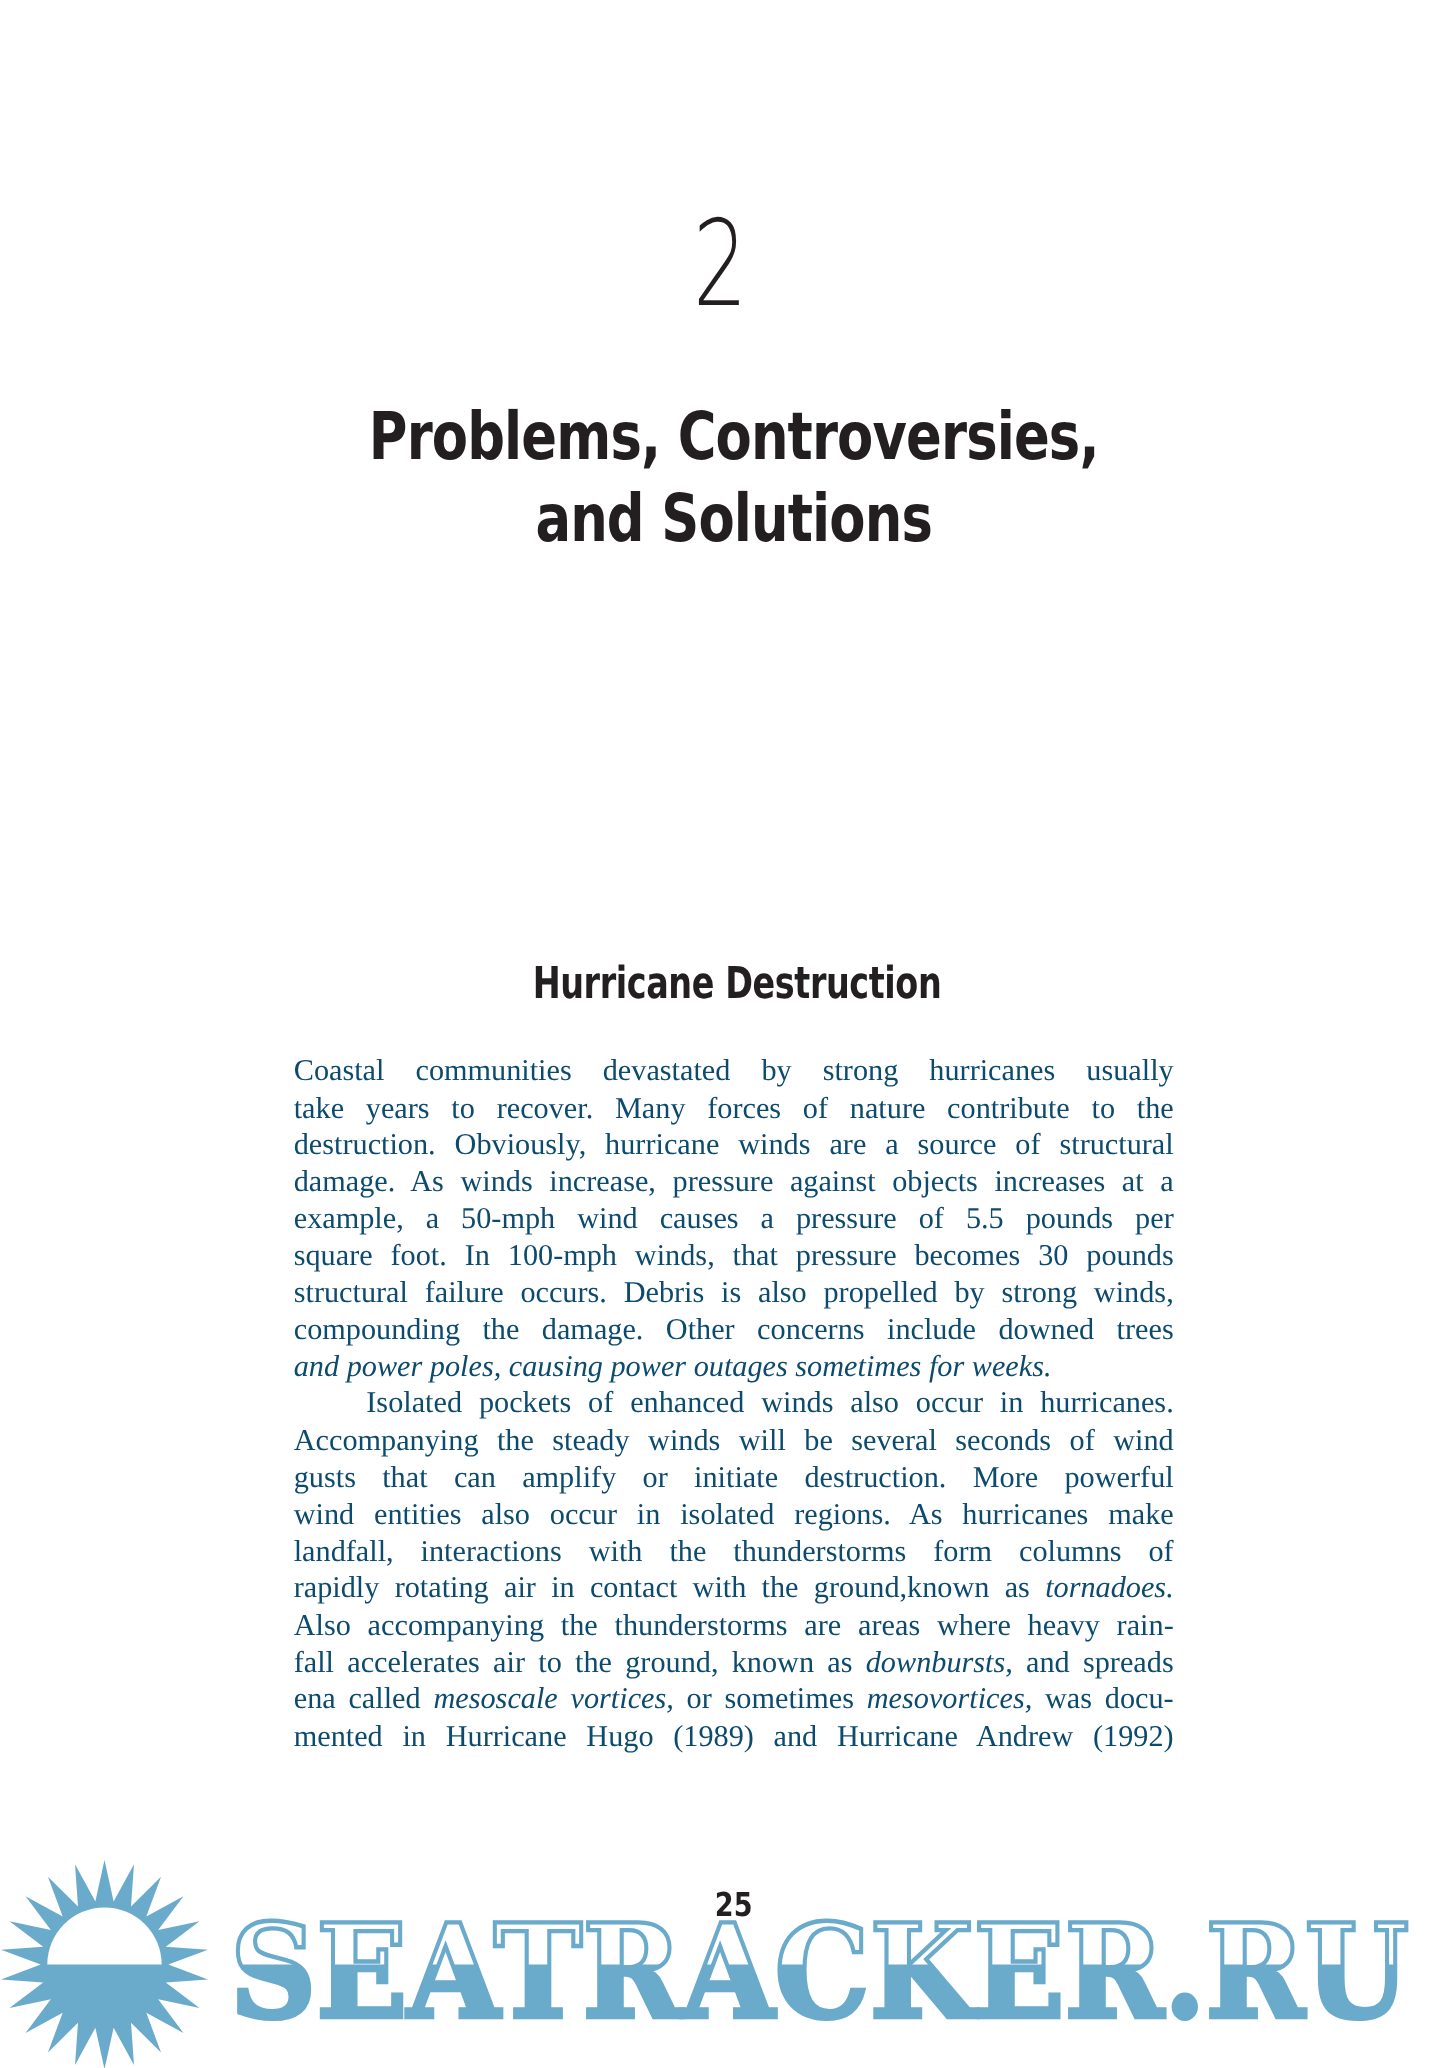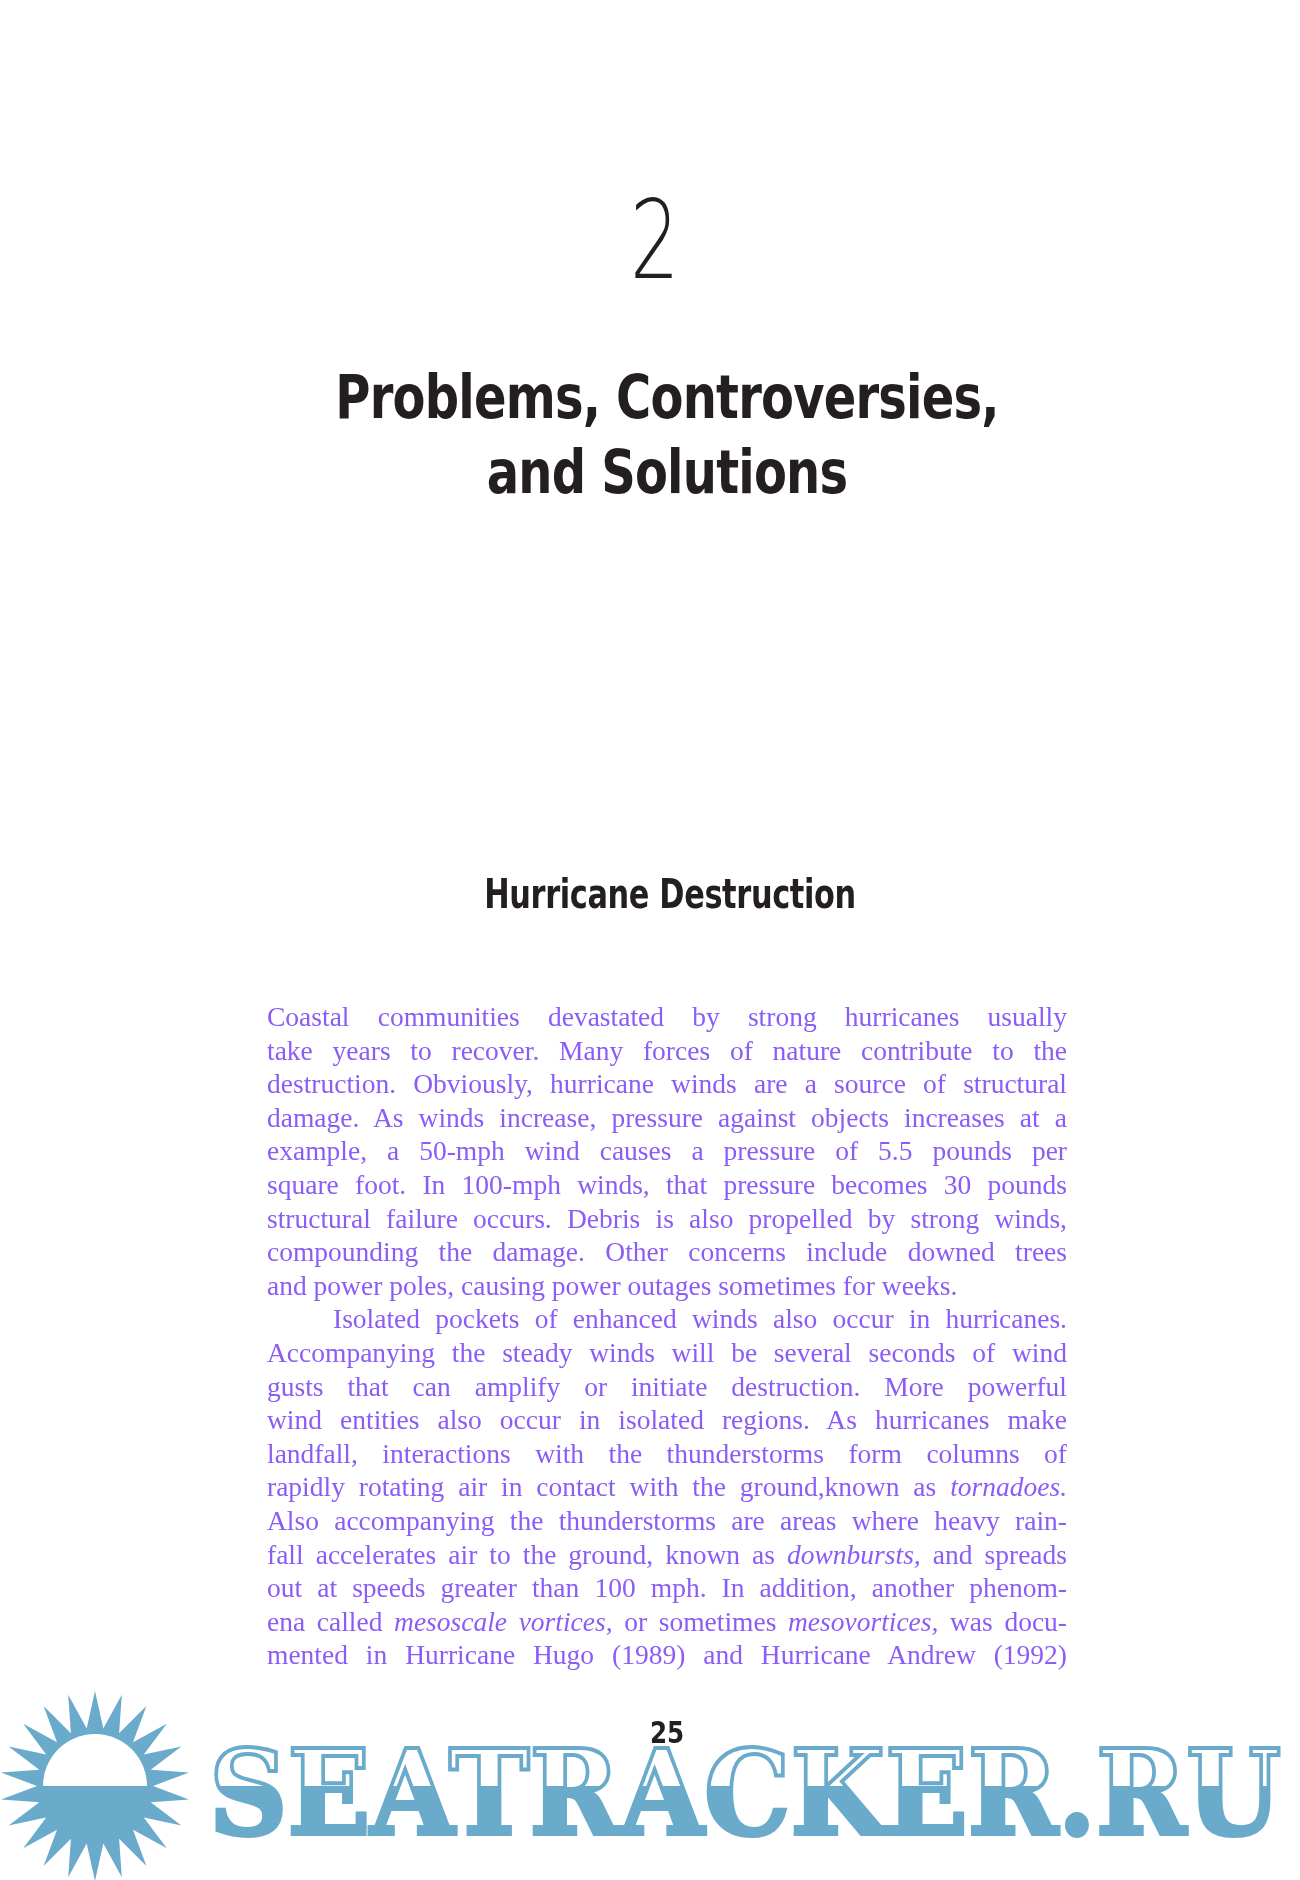--- a/index.html
+++ b/index.html
@@ -60,34 +60,34 @@
     color: #231f20;
   }
   .body-text {
     position: absolute;
     left: 267px;
     width: 800px;
     top: 956px;
     font-family: "Liberation Serif", serif;
     font-size: 27.5px;
     line-height: 33.6px;
-    color: #8b5cf6;
-    margin-top: 44px;
+    color: #0c4a6e;
   }
   .line {
     display: block;
     height: 33.6px;
     white-space: nowrap;
     text-align: justify;
     text-align-last: justify;
     overflow: visible;
   }
   .line.last {
     text-align: right;
     text-align-last: left;
+    font-style: italic;
   }
   .line.indent {
     text-indent: 66px;
   }
   .line i { }
   .page-number {
     position: absolute;
     left: 0;
     width: 1334px;
     top: 1716px;
@@ -134,21 +134,20 @@
     <span class="line"><span>compounding the damage. Other concerns include downed trees</span></span>
     <span class="line last"><span>and power poles, causing power outages sometimes for weeks.</span></span>
     <span class="line indent"><span>Isolated pockets of enhanced winds also occur in hurricanes.</span></span>
     <span class="line"><span>Accompanying the steady winds will be several seconds of wind</span></span>
     <span class="line"><span>gusts that can amplify or initiate destruction. More powerful</span></span>
     <span class="line"><span>wind entities also occur in isolated regions. As hurricanes make</span></span>
     <span class="line"><span>landfall, interactions with the thunderstorms form columns of</span></span>
     <span class="line"><span>rapidly rotating air in contact with the ground,known as </span><i>tornadoes.</i></span>
     <span class="line"><span>Also accompanying the thunderstorms are areas where heavy rain-</span></span>
     <span class="line"><span>fall accelerates air to the ground, known as </span><i>downbursts,</i><span> and spreads</span></span>
-    <span class="line"><span>out at speeds greater than 100 mph. In addition, another phenom-</span></span>
     <span class="line"><span>ena called </span><i>mesoscale vortices,</i><span> or sometimes </span><i>mesovortices,</i><span> was docu-</span></span>
     <span class="line"><span>mented in Hurricane Hugo (1989) and Hurricane Andrew (1992)</span></span>
   </div>
 
 <div class="page-number">25</div>
 
 <div class="watermark">
   <svg width="1300" height="190" viewBox="0 1690 1300 190" xmlns="http://www.w3.org/2000/svg">
     <defs>
       <clipPath id="lowerHalf">

